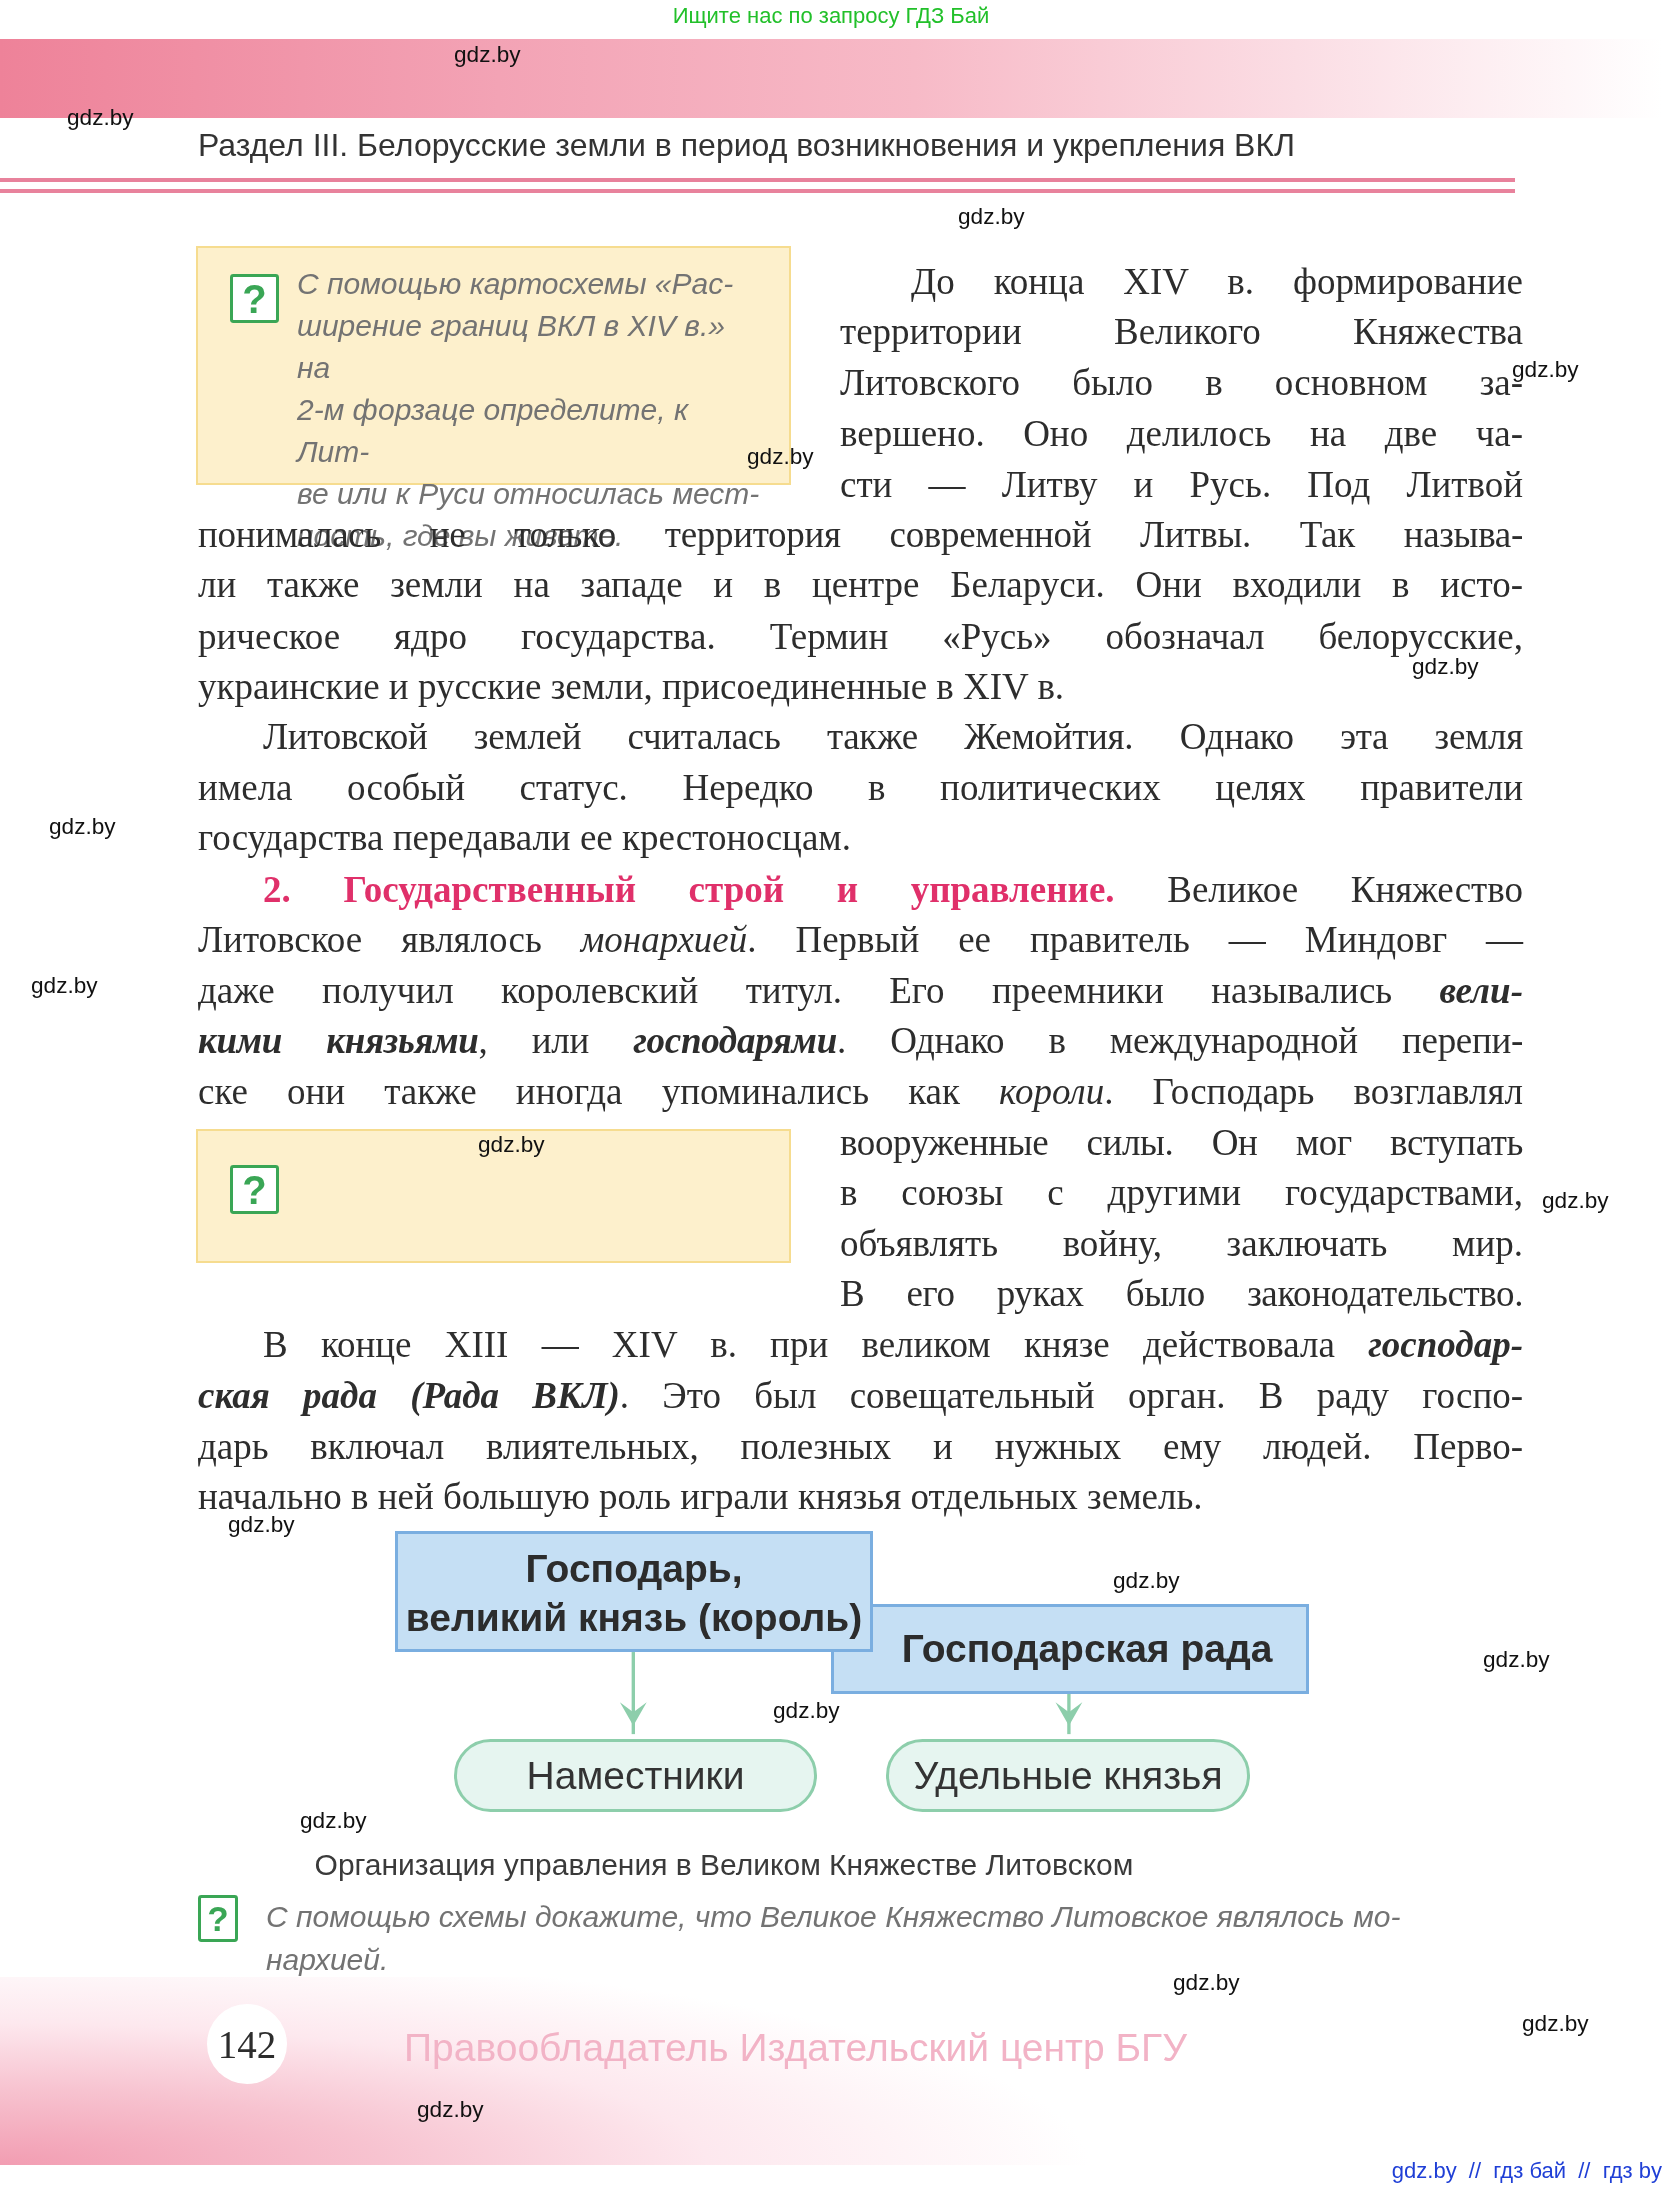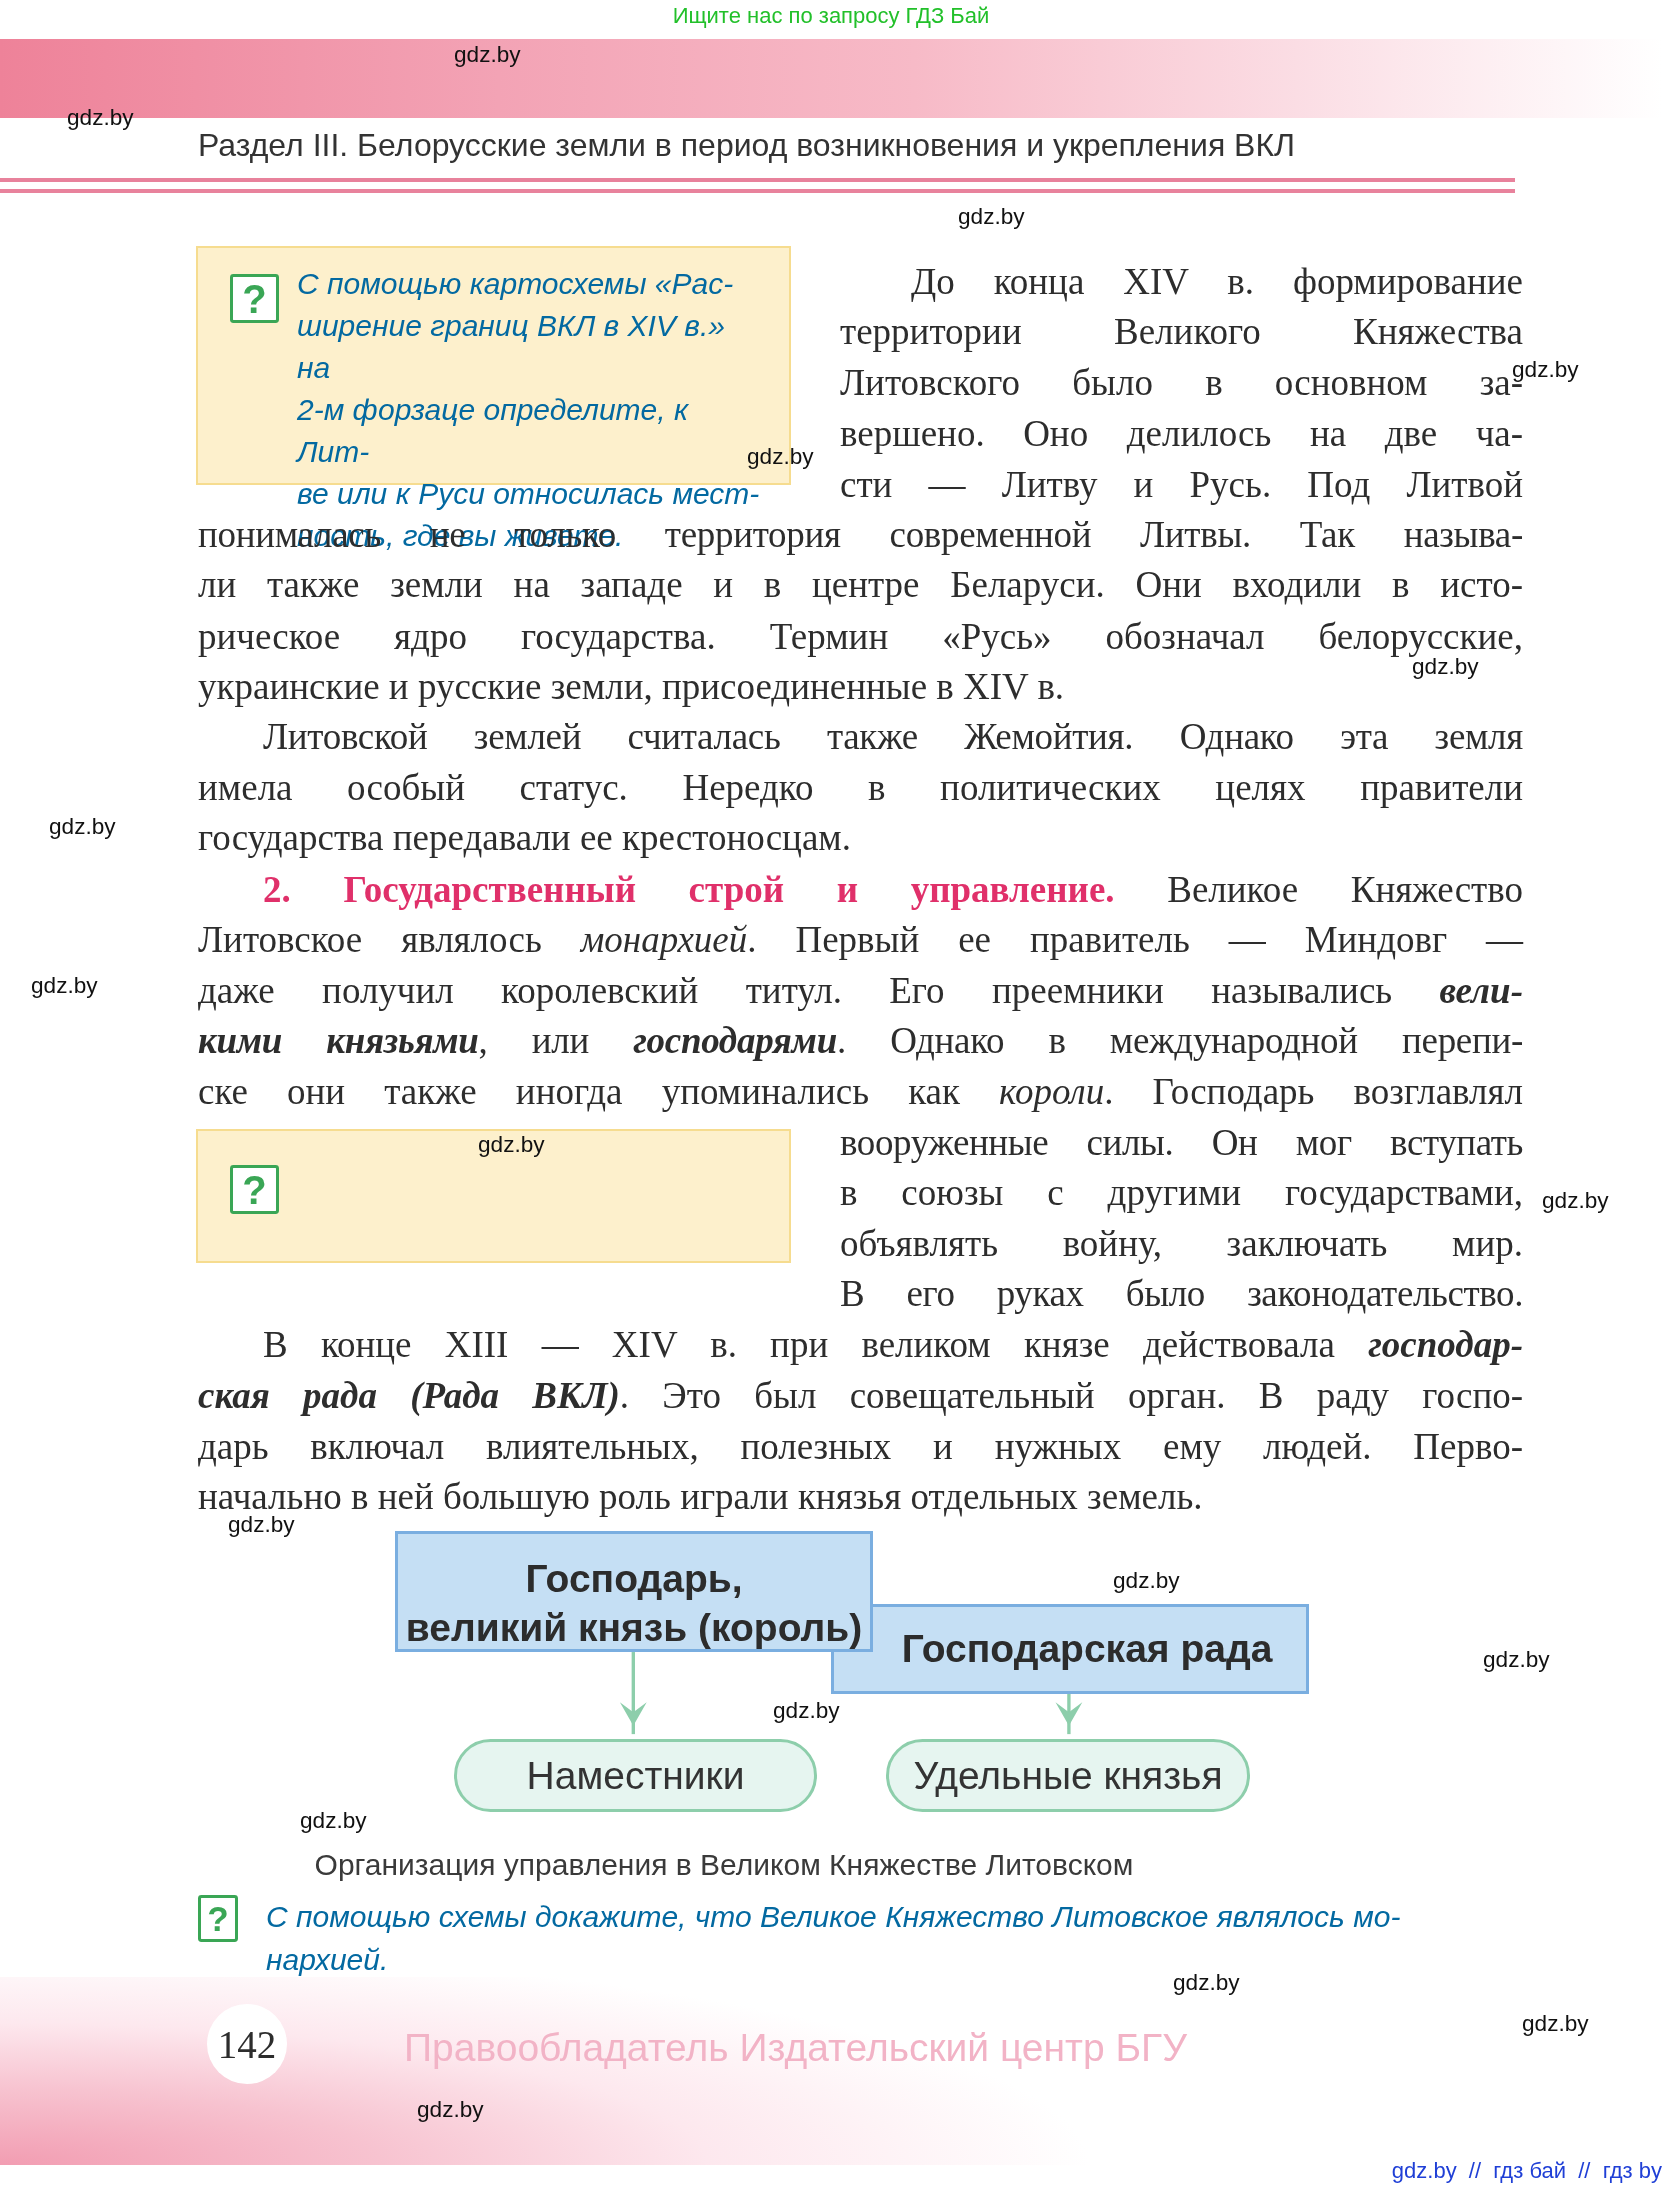--- a/index.html
+++ b/index.html
@@ -4,21 +4,21 @@
 <style>
   html,body{margin:0;padding:0;}
   body{width:1662px;height:2205px;position:relative;background:#fff;overflow:hidden;font-family:"Liberation Serif",serif;color:#2d2d2d;}
   .abs{position:absolute;}
   .top-search{left:0;width:1662px;top:3.4px;text-align:center;font-family:"Liberation Sans",sans-serif;font-size:22px;color:#22c02a;}
   .top-band{left:0;top:39px;width:1662px;height:79px;background:linear-gradient(90deg,#ee8299 0%,#f3a3b5 30%,#f7bac7 55%,#fbdde4 78%,#ffffff 100%);}
   .header{left:198px;top:127px;font-family:"Liberation Sans",sans-serif;font-size:32px;color:#333;white-space:nowrap;}
   .rule{left:0;width:1515px;height:4.2px;background:#e8829c;}
   .qbox{background:#fdf0cc;border:2.5px solid #f6dc8f;box-sizing:border-box;}
   .qicon{width:49px;height:49px;box-sizing:border-box;border:3.4px solid #3aa655;background:#fff;border-radius:3.4px;display:flex;align-items:center;justify-content:center;color:#3aa655;font-family:"Liberation Sans",sans-serif;font-weight:bold;font-size:40px;line-height:1;}
-  .qtext{font-family:"Liberation Sans",sans-serif;font-style:italic;color:#0369a1;font-size:30px;line-height:42px;}
+  .qtext{font-family:"Liberation Sans",sans-serif;font-style:italic;color:#737373;font-size:30px;line-height:42px;}
   .line{position:absolute;white-space:nowrap;font-size:37px;line-height:50px;margin-top:20px;}
   .just{text-align:justify;text-align-last:justify;white-space:normal;}
   .pink{color:#e0306a;font-weight:bold;}
   .it{font-style:italic;}
   .bi{font-style:italic;font-weight:bold;}
   .wm{position:absolute;font-family:"Liberation Sans",sans-serif;font-size:22.6px;color:#111;white-space:nowrap;}
   .dbox{position:absolute;background:#c5dff4;border:3.4px solid #7aaee0;box-sizing:border-box;font-family:"Liberation Sans",sans-serif;font-weight:bold;color:#2c2c2c;text-align:center;}
   .pill{position:absolute;background:#e6f5f0;border:3.4px solid #8dceab;border-radius:37px;box-sizing:border-box;font-family:"Liberation Sans",sans-serif;font-size:39px;color:#333;display:flex;align-items:center;justify-content:center;}
   .caption{font-family:"Liberation Sans",sans-serif;font-size:30px;color:#3a3a3a;white-space:nowrap;}
   .bottom-band{left:0;top:1977px;width:1662px;height:188px;background:radial-gradient(ellipse 1089px 218px at 0% 100%,#f29db2 0%,#f7c3d0 35%,#fde8ee 65%,rgba(255,255,255,0) 100%);}
@@ -86,21 +86,21 @@
     <g stroke="#8dceab" stroke-width="4" fill="none">
       <line x1="756" y1="1972" x2="756" y2="2070"></line>
       <line x1="1276" y1="2022" x2="1276" y2="2070"></line>
     </g>
     <g fill="#8dceab">
       <path d="M740 2032 L756 2060 L772 2032 L756 2044 Z"></path>
       <path d="M1260 2032 L1276 2060 L1292 2032 L1276 2044 Z"></path>
     </g>
   </svg>
   <div class="dbox" style="left:831px;top:1604px;width:478px;height:90px;font-size:39px;line-height:84px;padding-left:34px;">Господарская рада</div>
-  <div class="dbox" style="left:395px;top:1531px;width:478px;height:121px;font-size:39px;line-height:49px;padding-top:20px;">
+  <div class="dbox" style="left:395px;top:1531px;width:478px;height:121px;font-size:39px;line-height:49px;padding-top:10px;">
     <div>Господарь,</div>
     <div>великий князь (король)</div>
   </div>
   <div class="pill" style="left:454px;top:1739px;width:363px;height:73px;">Наместники</div>
   <div class="pill" style="left:886px;top:1739px;width:364px;height:73px;">Удельные князья</div>
   <div class="abs caption" style="left:0;width:1496px;top:1848px;text-align:center;padding-right:48px;box-sizing:border-box;">Организация управления в Великом Княжестве Литовском</div>
 </div>
 
 <div class="abs qicon" style="left:198px;top:1895px;width:40px;height:47px;font-size:35px;">?</div>
 <div class="abs qtext" style="left:266px;top:1895px;width:1257px;line-height:43px;">

